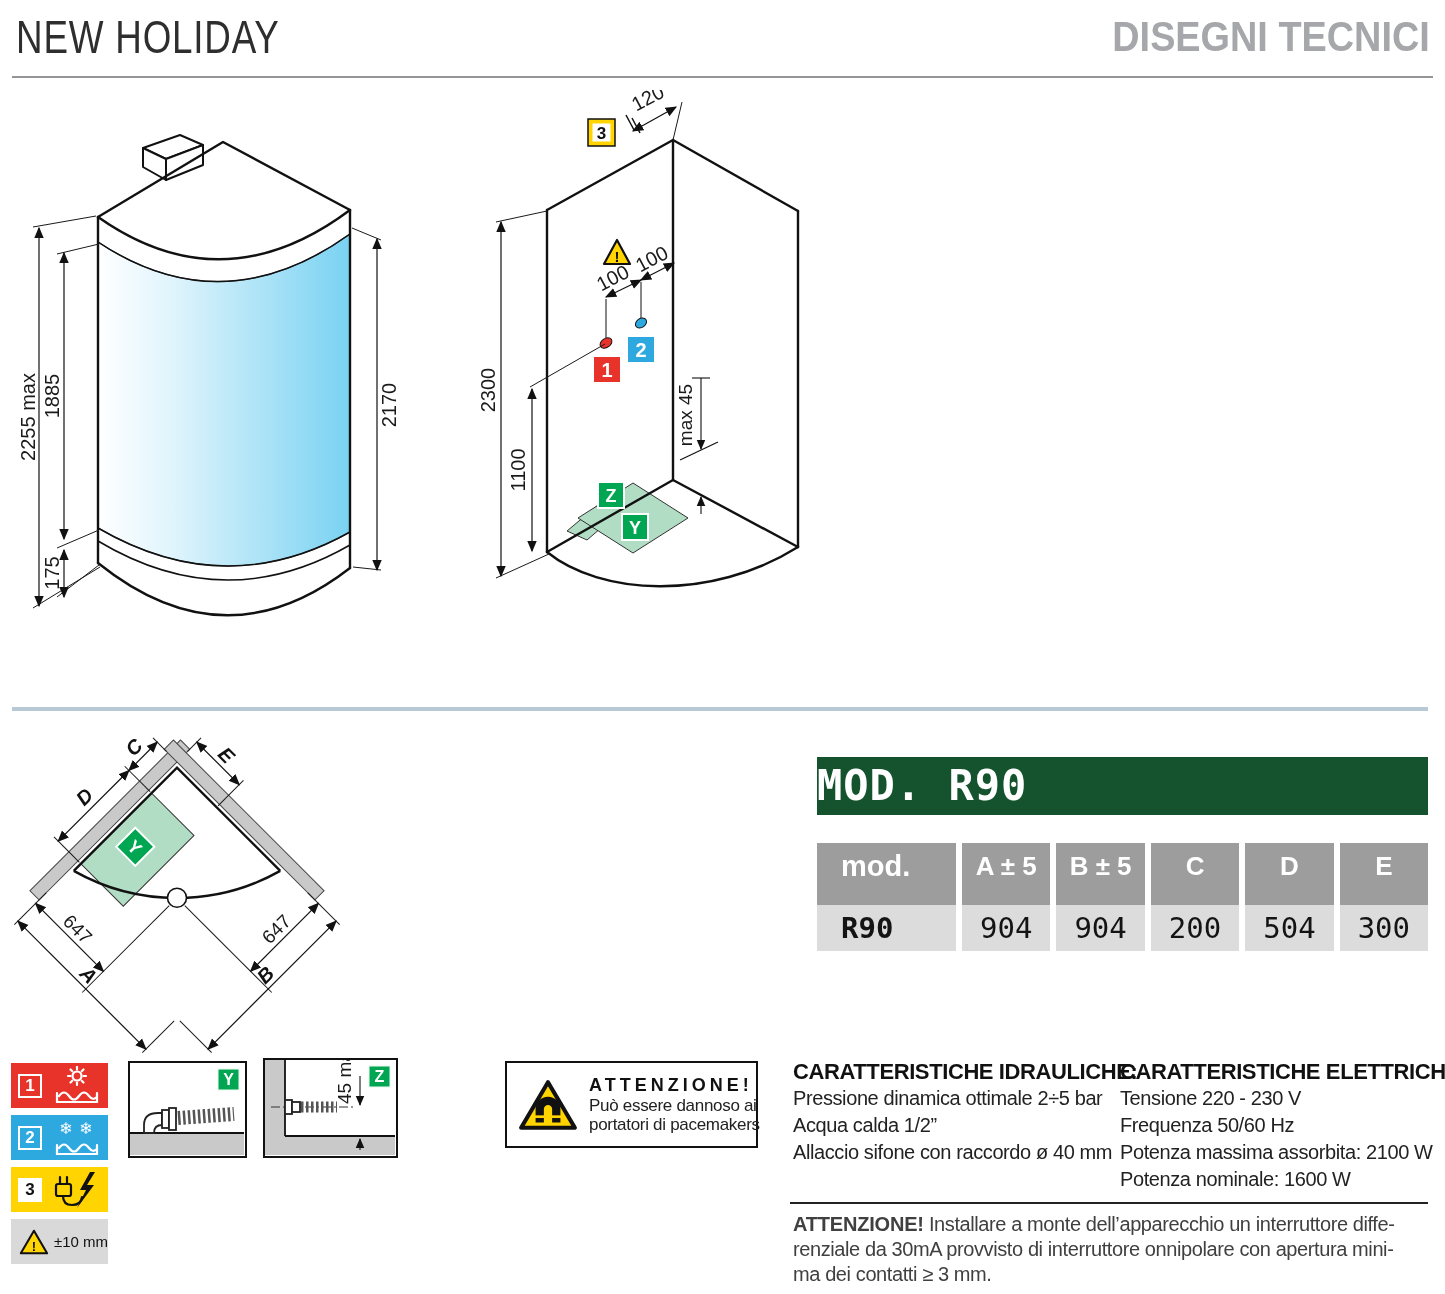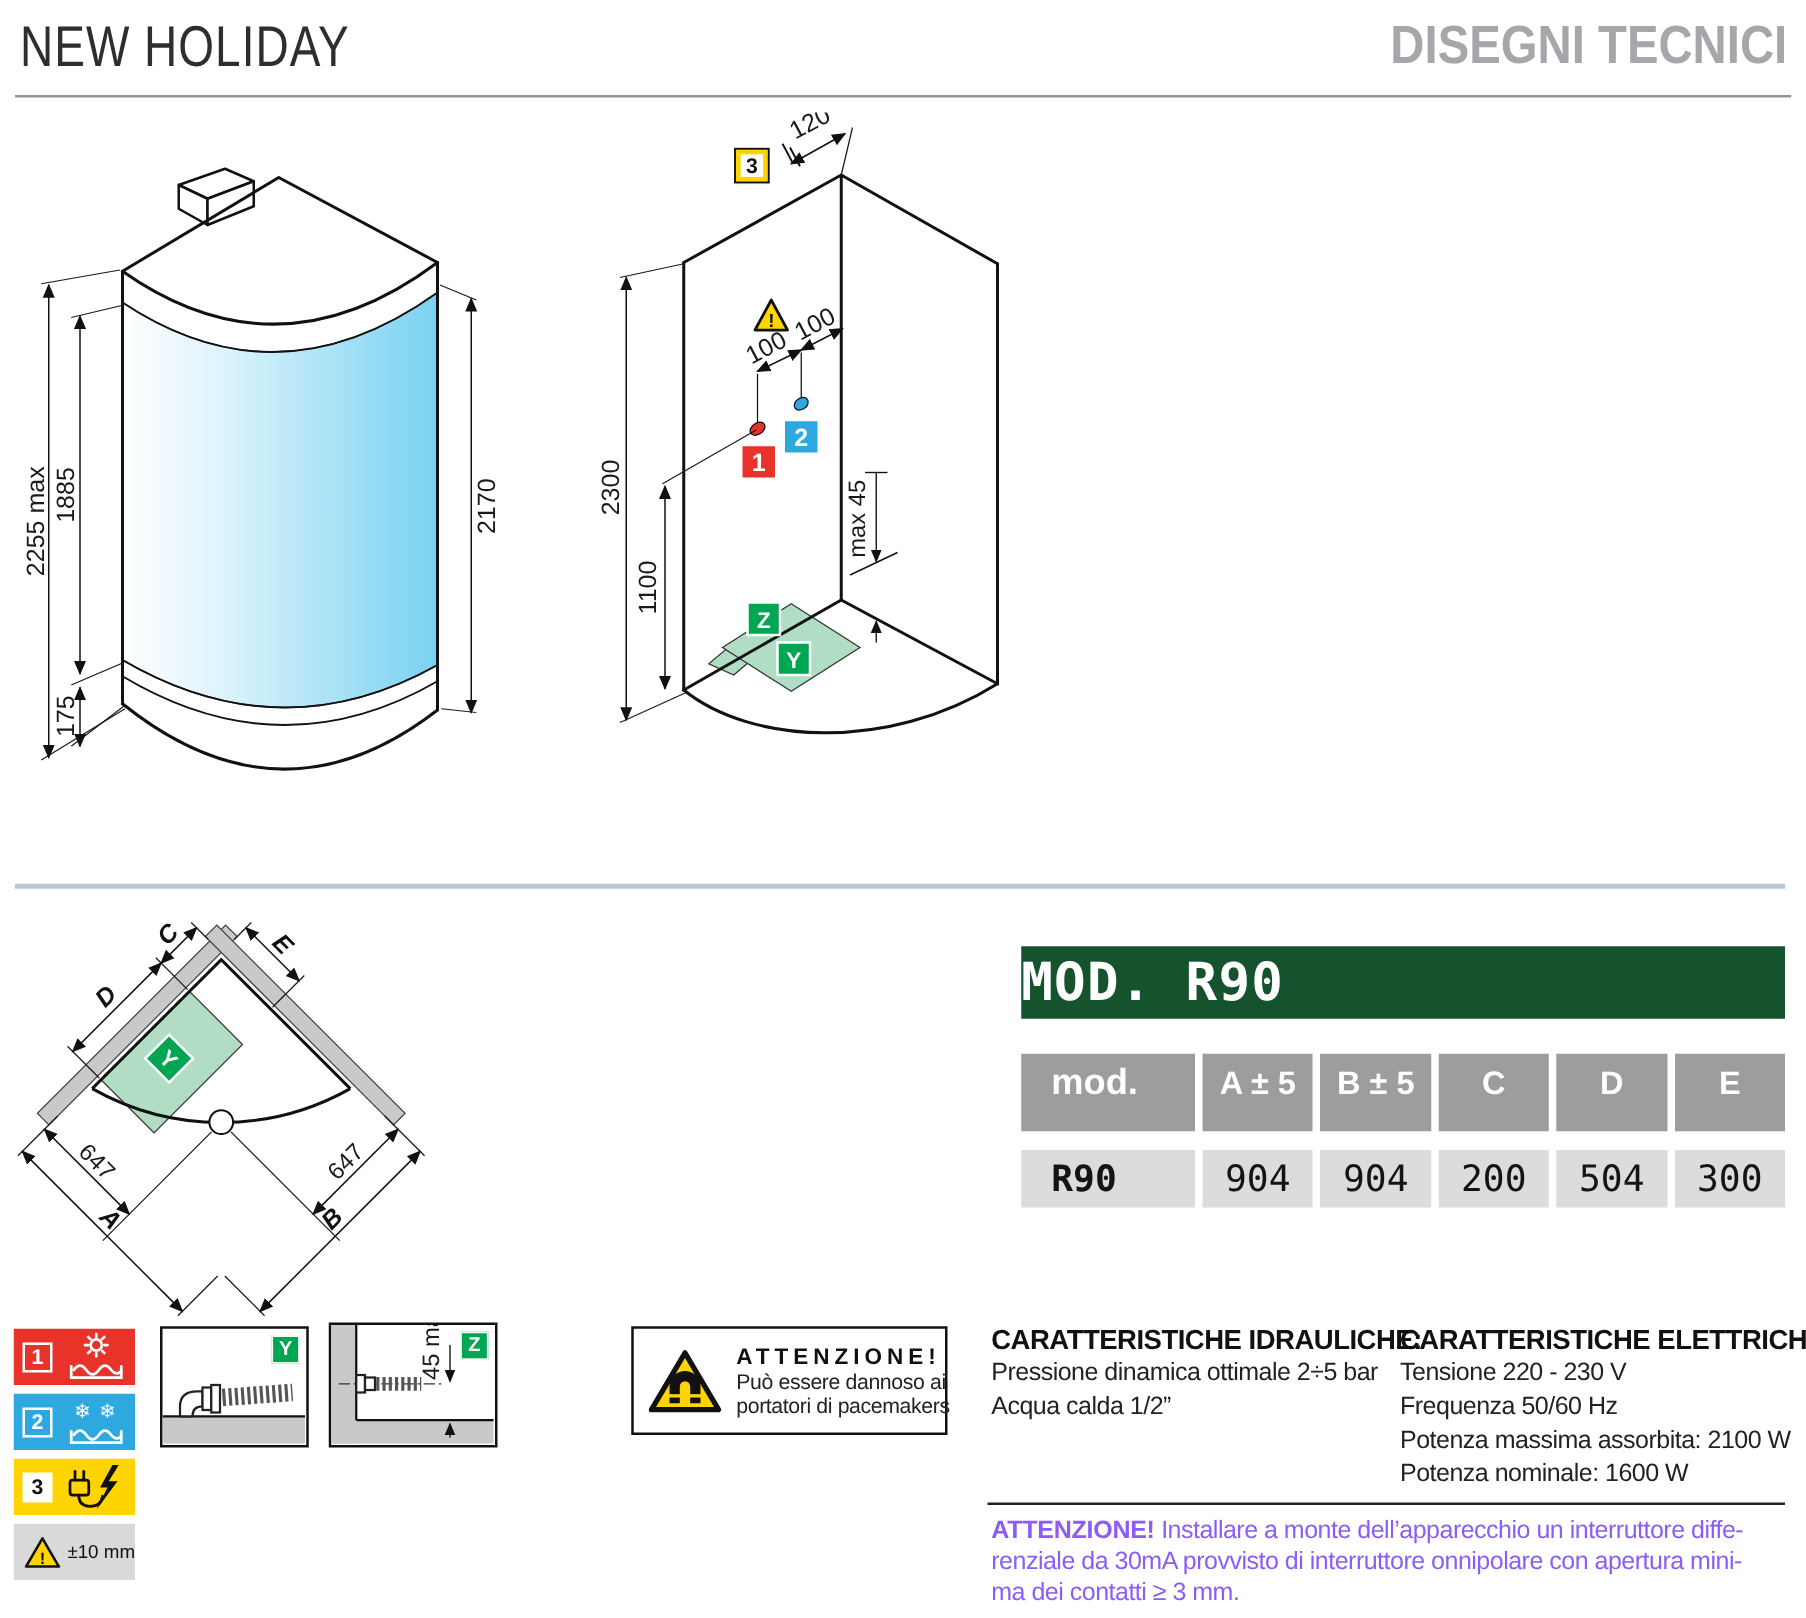--- a/index.html
+++ b/index.html
@@ -14,21 +14,21 @@
         transform:scaleX(.88);transform-origin:right top;white-space:nowrap;}
   .hrule{left:12px;top:76px;width:1421px;height:2px;background:#939598;}
   .bluerule{left:12px;top:707px;width:1416px;height:4px;background:#b7c9d5;}
 
   
   .tbl{left:817px;top:757px;width:611px;}
   .tbl-band{height:58px;background:#14532d;color:#fff;text-align:left;line-height:58px;
             font-family:"DejaVu Sans Mono",monospace;font-weight:bold;font-size:42px;letter-spacing:1px;}
   .tbl-row{display:flex;gap:6px;margin-top:0;}
   .tbl-head{margin-top:28px;}
-  .tbl-data{margin-top:15px;}
+  .tbl-data{}
   .cell{height:62px;line-height:47px;}
   .c-mod{width:139px;flex:none;}
   .c-val{flex:1;text-align:center;}
   .hd{background:#9d9d9d;color:#fff;font-weight:bold;font-size:26px;}
   .hd.c-mod{padding-left:24px;width:115px;font-size:29px;}
   .dt{background:#dcdcdc;color:#141414;font-family:"DejaVu Sans Mono",monospace;font-size:29px;}
   .dt.c-mod{padding-left:24px;width:115px;font-weight:bold;}
   .cell.dtc{height:46px;line-height:46px;}
 
   
@@ -53,21 +53,21 @@
   .warnbox{left:505px;top:1061px;width:253px;height:87px;display:flex;align-items:center;}
   .warn-title{font-size:18px;font-weight:bold;letter-spacing:4px;color:#111;white-space:nowrap;}
   .warn-line{font-size:17px;color:#222;letter-spacing:-.3px;line-height:1.12;white-space:nowrap;}
 
   
   .speccol{line-height:27px;letter-spacing:-.4px;white-space:nowrap;}
   .spec-title{font-size:22px;font-weight:bold;color:#111;}
   .spec-line{font-size:20px;color:#222;}
 
   .footrule{left:790px;top:1202px;width:638px;height:2px;background:#222;}
-  .footnote{left:793px;top:1212px;width:650px;font-size:20px;color:#8b5cf6;line-height:25px;letter-spacing:-.4px;white-space:nowrap;}
+  .footnote{left:793px;top:1212px;width:650px;font-size:20px;color:#404040;line-height:25px;letter-spacing:-.4px;white-space:nowrap;}
   .footnote b{letter-spacing:-.2px;}
 
   svg text{font-family:"Liberation Sans",sans-serif;}
   .dimtxt{font-size:20px;fill:#1a1a1a;}
   .dimtxt-s{font-size:19px;fill:#1a1a1a;}
   .itbold{font-style:italic;font-weight:bold;font-size:20px;fill:#111;}
   .bwhite{font-weight:bold;fill:#fff;}
 </style>
 </head>
 <body>
@@ -391,20 +391,21 @@
       <div class="warn-title">ATTENZIONE!</div>
       <div class="warn-line">Può essere dannoso ai</div>
       <div class="warn-line">portatori di pacemakers</div>
     </div>
   </div>
 
   <div class="abs speccol" style="left:793px;top:1058px;width:322px">
     <div class="spec-title">CARATTERISTICHE IDRAULICHE:</div>
     <div class="spec-line">Pressione dinamica ottimale 2÷5 bar</div>
     <div class="spec-line">Acqua calda 1/2”</div>
+    <div class="spec-line">Allaccio sifone con raccordo ø 40 mm</div>
   </div>
 
   <div class="abs speccol" style="left:1120px;top:1058px;width:325px">
     <div class="spec-title">CARATTERISTICHE ELETTRICHE:</div>
     <div class="spec-line">Tensione 220 - 230 V</div>
     <div class="spec-line">Frequenza 50/60 Hz</div>
     <div class="spec-line">Potenza massima assorbita: 2100 W</div>
     <div class="spec-line">Potenza nominale: 1600 W</div>
   </div>
 

